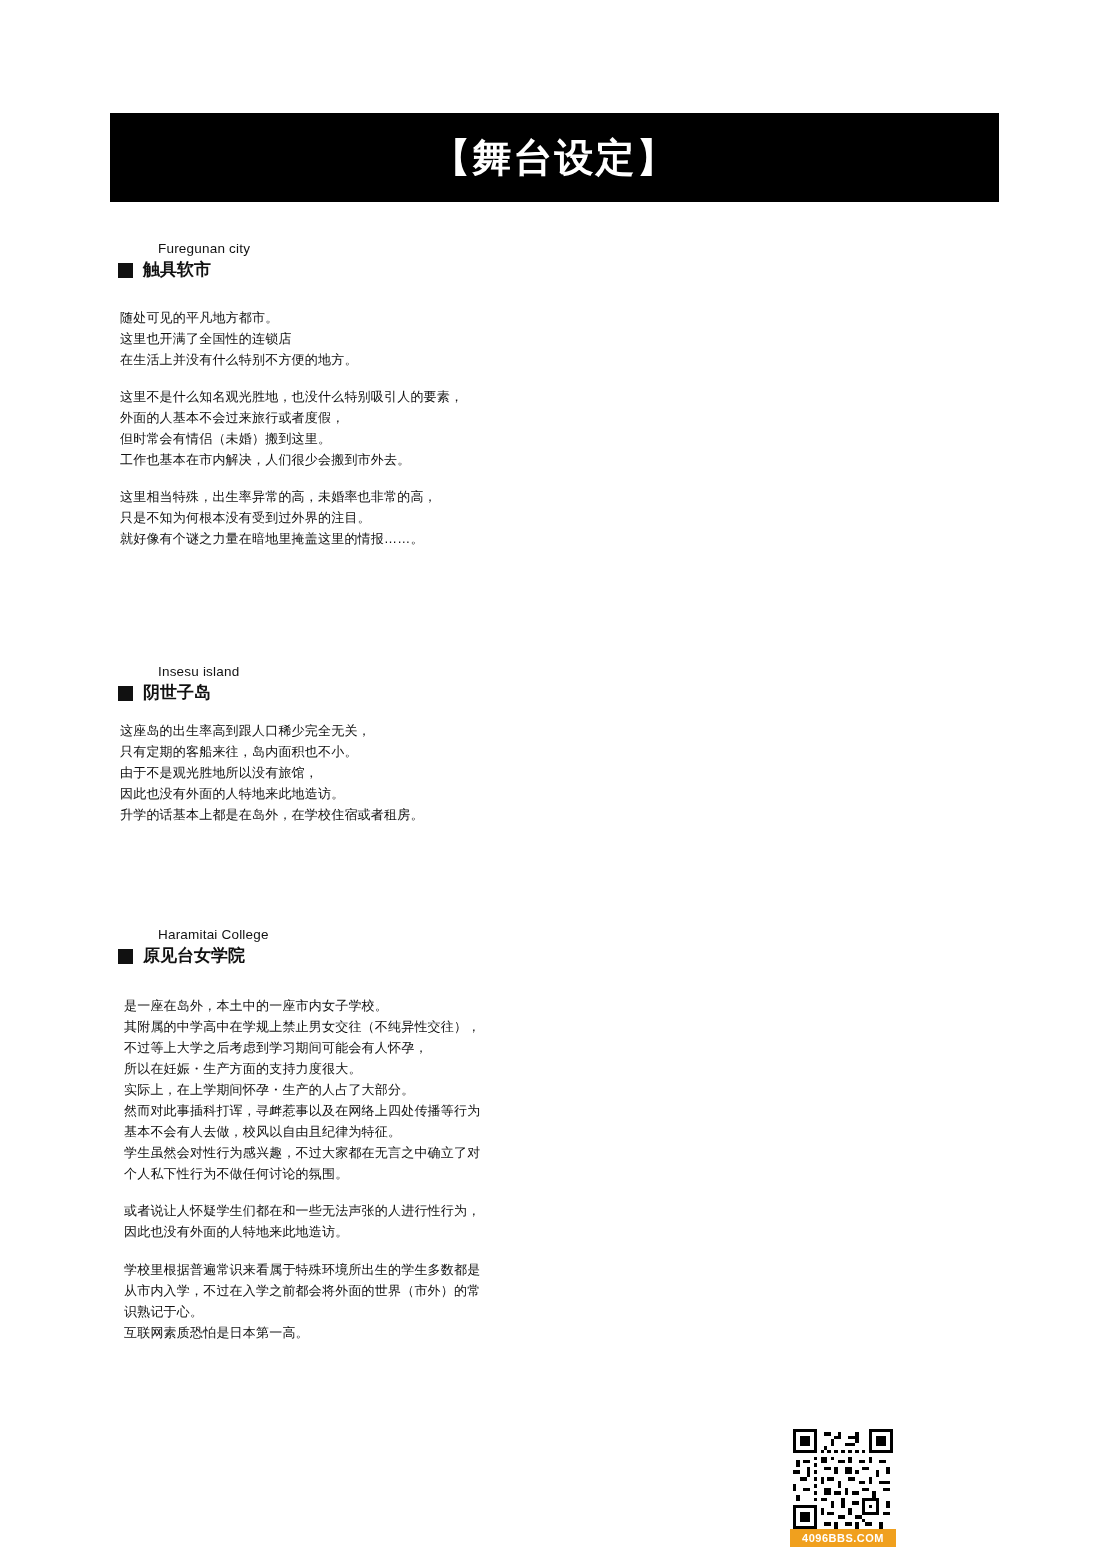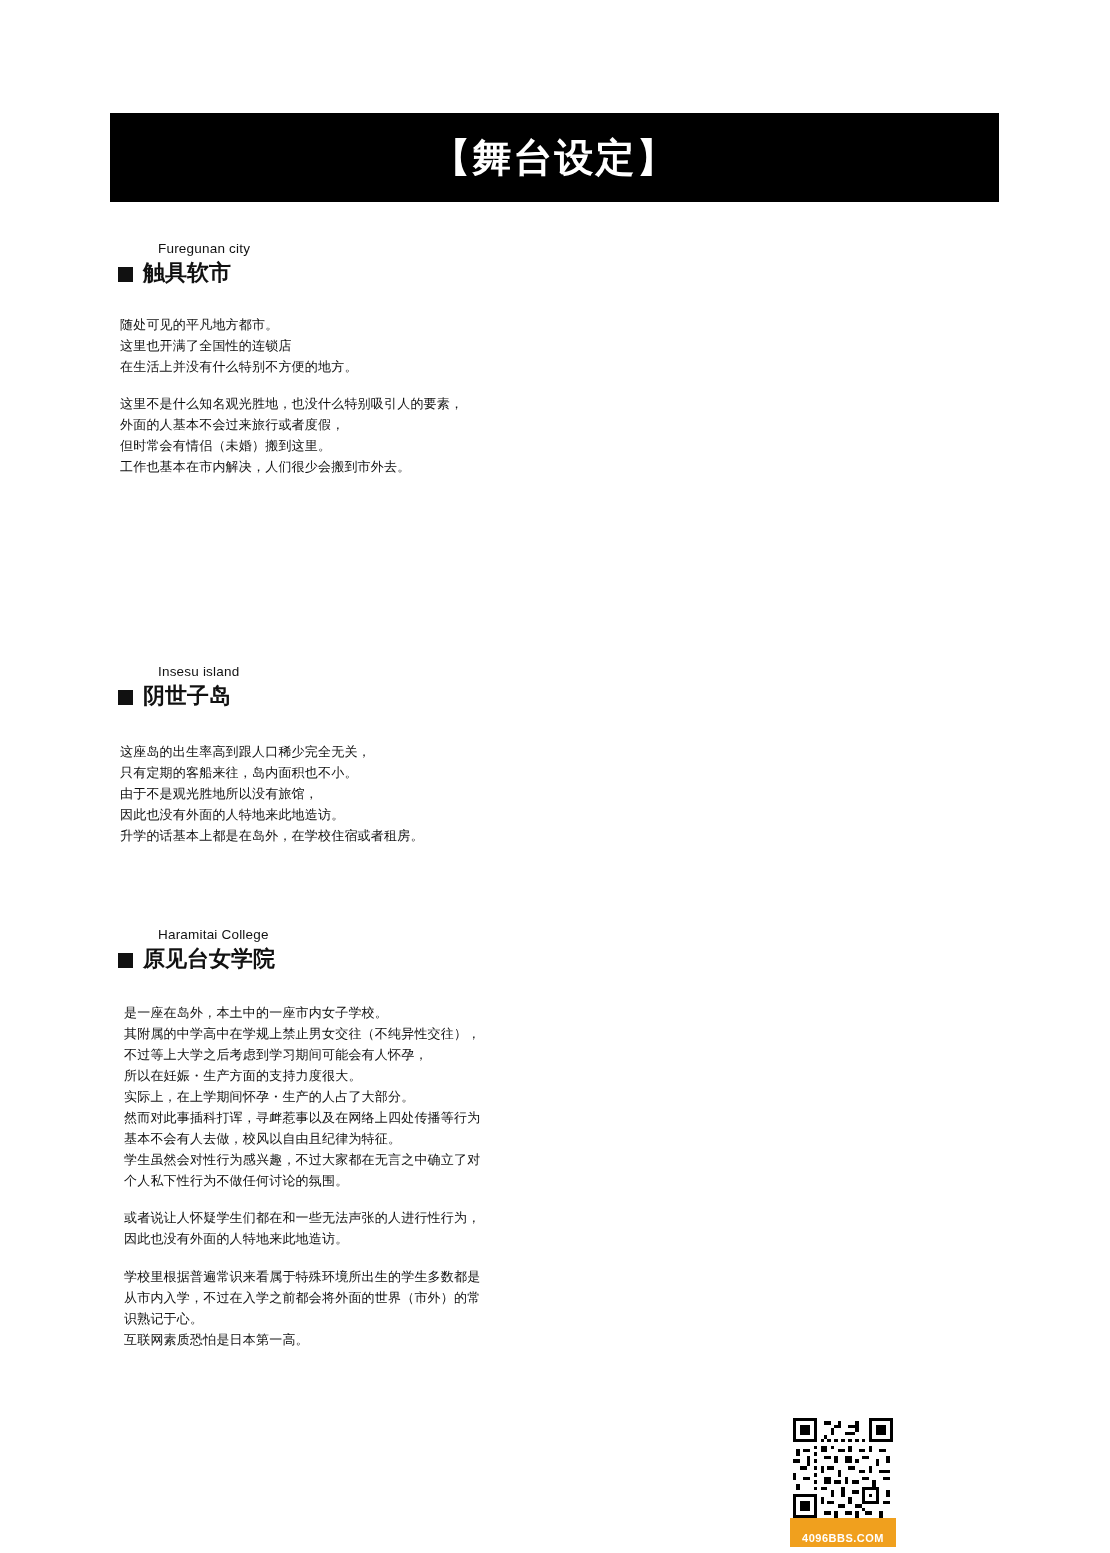--- a/index.html
+++ b/index.html
@@ -56,21 +56,21 @@
     color: #111111;
     margin-left: 40px;
     margin-bottom: 2px;
     letter-spacing: 0.2px;
     margin-top: 16px;
   }
   .section-heading {
     display: flex;
     align-items: center;
     gap: 10px;
-    font-size: 22px;
+    font-size: 17px;
     font-weight: bold;
     color: #111111;
     margin-bottom: 0;
   }
   .section-heading .bullet {
     display: inline-block;
     width: 15px;
     height: 15px;
     background: #111111;
     margin-top: 2px;
@@ -84,21 +84,21 @@
     letter-spacing: 0.2px;
   }
   .body-block + .body-block {
     margin-top: 16px;
   }
 
   .sec-city { top: 225px; }
   .sec-city .paras { margin-top: 26px; margin-left: 2px; }
 
   .sec-island { top: 648px; }
-  .sec-island .paras { margin-top: 30px; margin-left: 2px; }
+  .sec-island .paras { margin-top: 16px; margin-left: 2px; }
 
   .sec-college { top: 911px; }
   .sec-college .paras { margin-top: 28px; margin-left: 6px; }
 
   
   .qr-wrap {
     position: absolute;
     right: 14px;
     bottom: 6px;
     width: 106px;
@@ -110,21 +110,21 @@
     margin: 3px auto 0 auto;
     display: block;
     background: #ffffff;
   }
   .qr-caption {
     background: #f0a01e;
     color: #ffffff;
     font-size: 11px;
     text-align: center;
     letter-spacing: 0.5px;
-    padding: 14px 0 3px 0;
+    padding: 3px 0 3px 0;
     font-weight: bold;
     width: 106px;
   }
 </style>
 </head>
 <body>
 
 <div class="page">
 
   <div class="title-banner">
@@ -138,20 +138,23 @@
       <span>触具软市</span>
     </div>
     <div class="paras">
       <div class="body-block">随处可见的平凡地方都市。
 这里也开满了全国性的连锁店
 在生活上并没有什么特别不方便的地方。</div>
       <div class="body-block">这里不是什么知名观光胜地，也没什么特别吸引人的要素，
 外面的人基本不会过来旅行或者度假，
 但时常会有情侣（未婚）搬到这里。
 工作也基本在市内解决，人们很少会搬到市外去。</div>
+      <div class="body-block">这里相当特殊，出生率异常的高，未婚率也非常的高，
+只是不知为何根本没有受到过外界的注目。
+就好像有个谜之力量在暗地里掩盖这里的情报……。</div>
     </div>
   </div>
 
   <div class="section sec-island">
     <div class="section-romaji">Insesu  island</div>
     <div class="section-heading">
       <span class="bullet"></span>
       <span>阴世子岛</span>
     </div>
     <div class="paras">

